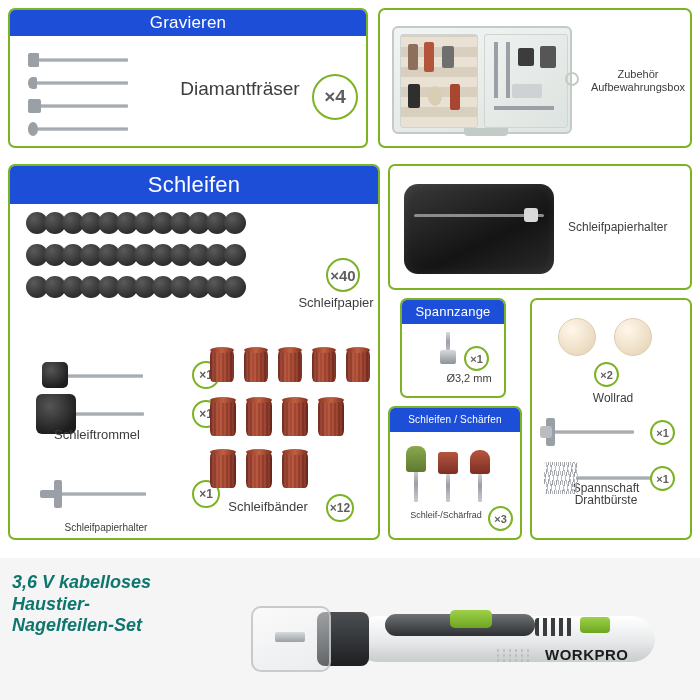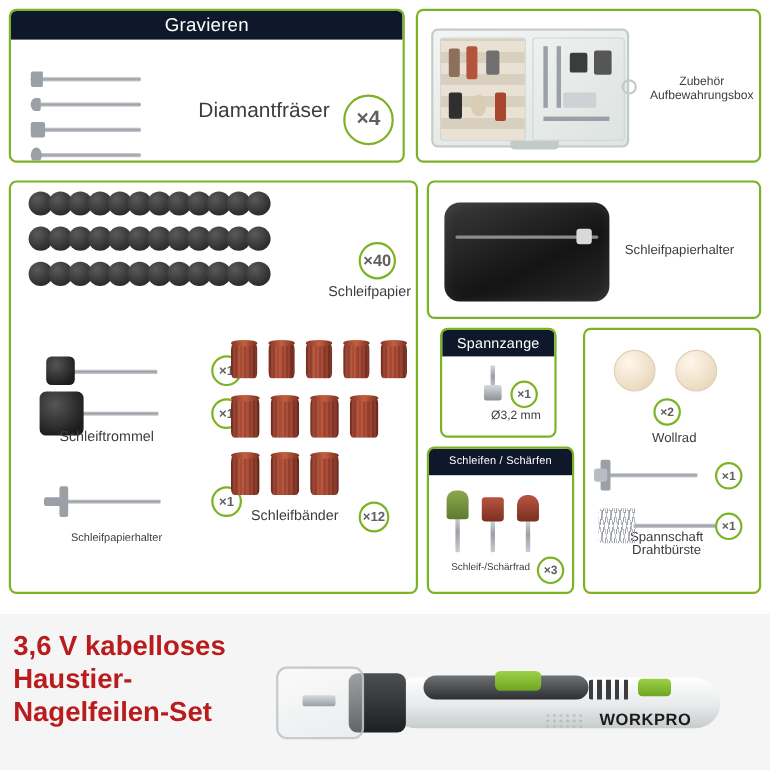--- a/index.html
+++ b/index.html
@@ -15,21 +15,21 @@
 
   
   .panel {
     position: absolute;
     border: 2px solid #7bb325;
     border-radius: 7px;
     background: #ffffff;
     overflow: hidden;
   }
   .panel-head {
-    background: #0f172a;
+    background: #1d4ed8;
     color: #ffffff;
     text-align: center;
     font-weight: normal;
     letter-spacing: .2px;
   }
   .panel-body { position: relative; width: 100%; }
 
   
   .bubble {
     position: absolute;
@@ -91,22 +91,23 @@
   }
 
   
   .bottom {
     position: absolute; left: 0; top: 556px; width: 700px; height: 144px;
     background: #f5f5f5;
     border-top: 2px solid #ffffff;
   }
   .headline {
     position: absolute; left: 12px; top: 14px;
-    font-size: 25px; font-weight: bold; color: #b91c1c; line-height: 1.2;
+    font-size: 18px; font-weight: bold; color: #0f766e; line-height: 1.2;
     white-space: pre-line;
+    font-style: italic;
   }
   .tool {
     position: absolute; left: 245px; top: 26px; width: 440px; height: 112px;
   }
   .tool-body {
     position: absolute; left: 110px; top: 32px; width: 300px; height: 46px;
     background: linear-gradient(#ffffff,#e7e9ea 55%,#c8cccd);
     border-radius: 24px;
   }
   .tool-grip {
@@ -152,21 +153,21 @@
     background: radial-gradient(circle, #b9bcbe 1px, transparent 1.4px) 0 0/6px 5px;
   }
 </style>
 </head>
 <body>
 
 <div class="page">
 
   <div class="panel" style="left:8px; top:8px; width:360px; height:140px;">
     <div class="panel-head" style="height:26px; line-height:26px; font-size:17px;">Gravieren</div>
-    <div class="panel-body" style="height:110px;margin-top:12px;">
+    <div class="panel-body" style="height:110px;">
 
       <div>
         <div class="rod" style="left:18px; top:22px; width:100px; height:4px;"></div>
         <div class="rod-tip" style="left:18px; top:17px; width:11px; height:14px; border-radius:2px 1px 1px 2px; background:#9aa0a6;"></div>
       </div>
       <div>
         <div class="rod" style="left:18px; top:45px; width:100px; height:4px;"></div>
         <div class="rod-tip" style="left:18px; top:41px; width:9px; height:12px; border-radius:50% 2px 2px 50%; background:#9aa0a6;"></div>
       </div>
       <div>
@@ -202,20 +203,21 @@
         <div style="position:absolute; left:118px; top:56px; width:30px; height:14px; background:#cfd2d4; border-radius:2px;"></div>
         <div style="position:absolute; left:70px; top:100px; width:44px; height:8px; background:#c3cbc7; border-radius:0 0 4px 4px;"></div>
       </div>
       <div style="position:absolute; left:185px; top:62px; width:14px; height:14px; border:2px solid #c3cbc7; border-radius:50%;"></div>
       <div class="cap" style="left:206px; top:58px; width:104px; font-size:11px; text-align:center; white-space:pre-line;">Zubehör
 Aufbewahrungsbox</div>
     </div>
   </div>
 
   <div class="panel" style="left:8px; top:164px; width:372px; height:376px;">
+    <div class="panel-head" style="height:38px; line-height:38px; font-size:22px;">Schleifen</div>
     <div class="panel-body" style="height:336px;">
 
       <div>
         <div class="disc" style="left:16px;  top:72px; width:22px; height:22px;"></div>
         <div class="disc" style="left:34px;  top:72px; width:22px; height:22px;"></div>
         <div class="disc" style="left:52px;  top:72px; width:22px; height:22px;"></div>
         <div class="disc" style="left:70px;  top:72px; width:22px; height:22px;"></div>
         <div class="disc" style="left:88px;  top:72px; width:22px; height:22px;"></div>
         <div class="disc" style="left:106px; top:72px; width:22px; height:22px;"></div>
         <div class="disc" style="left:124px; top:72px; width:22px; height:22px;"></div>

